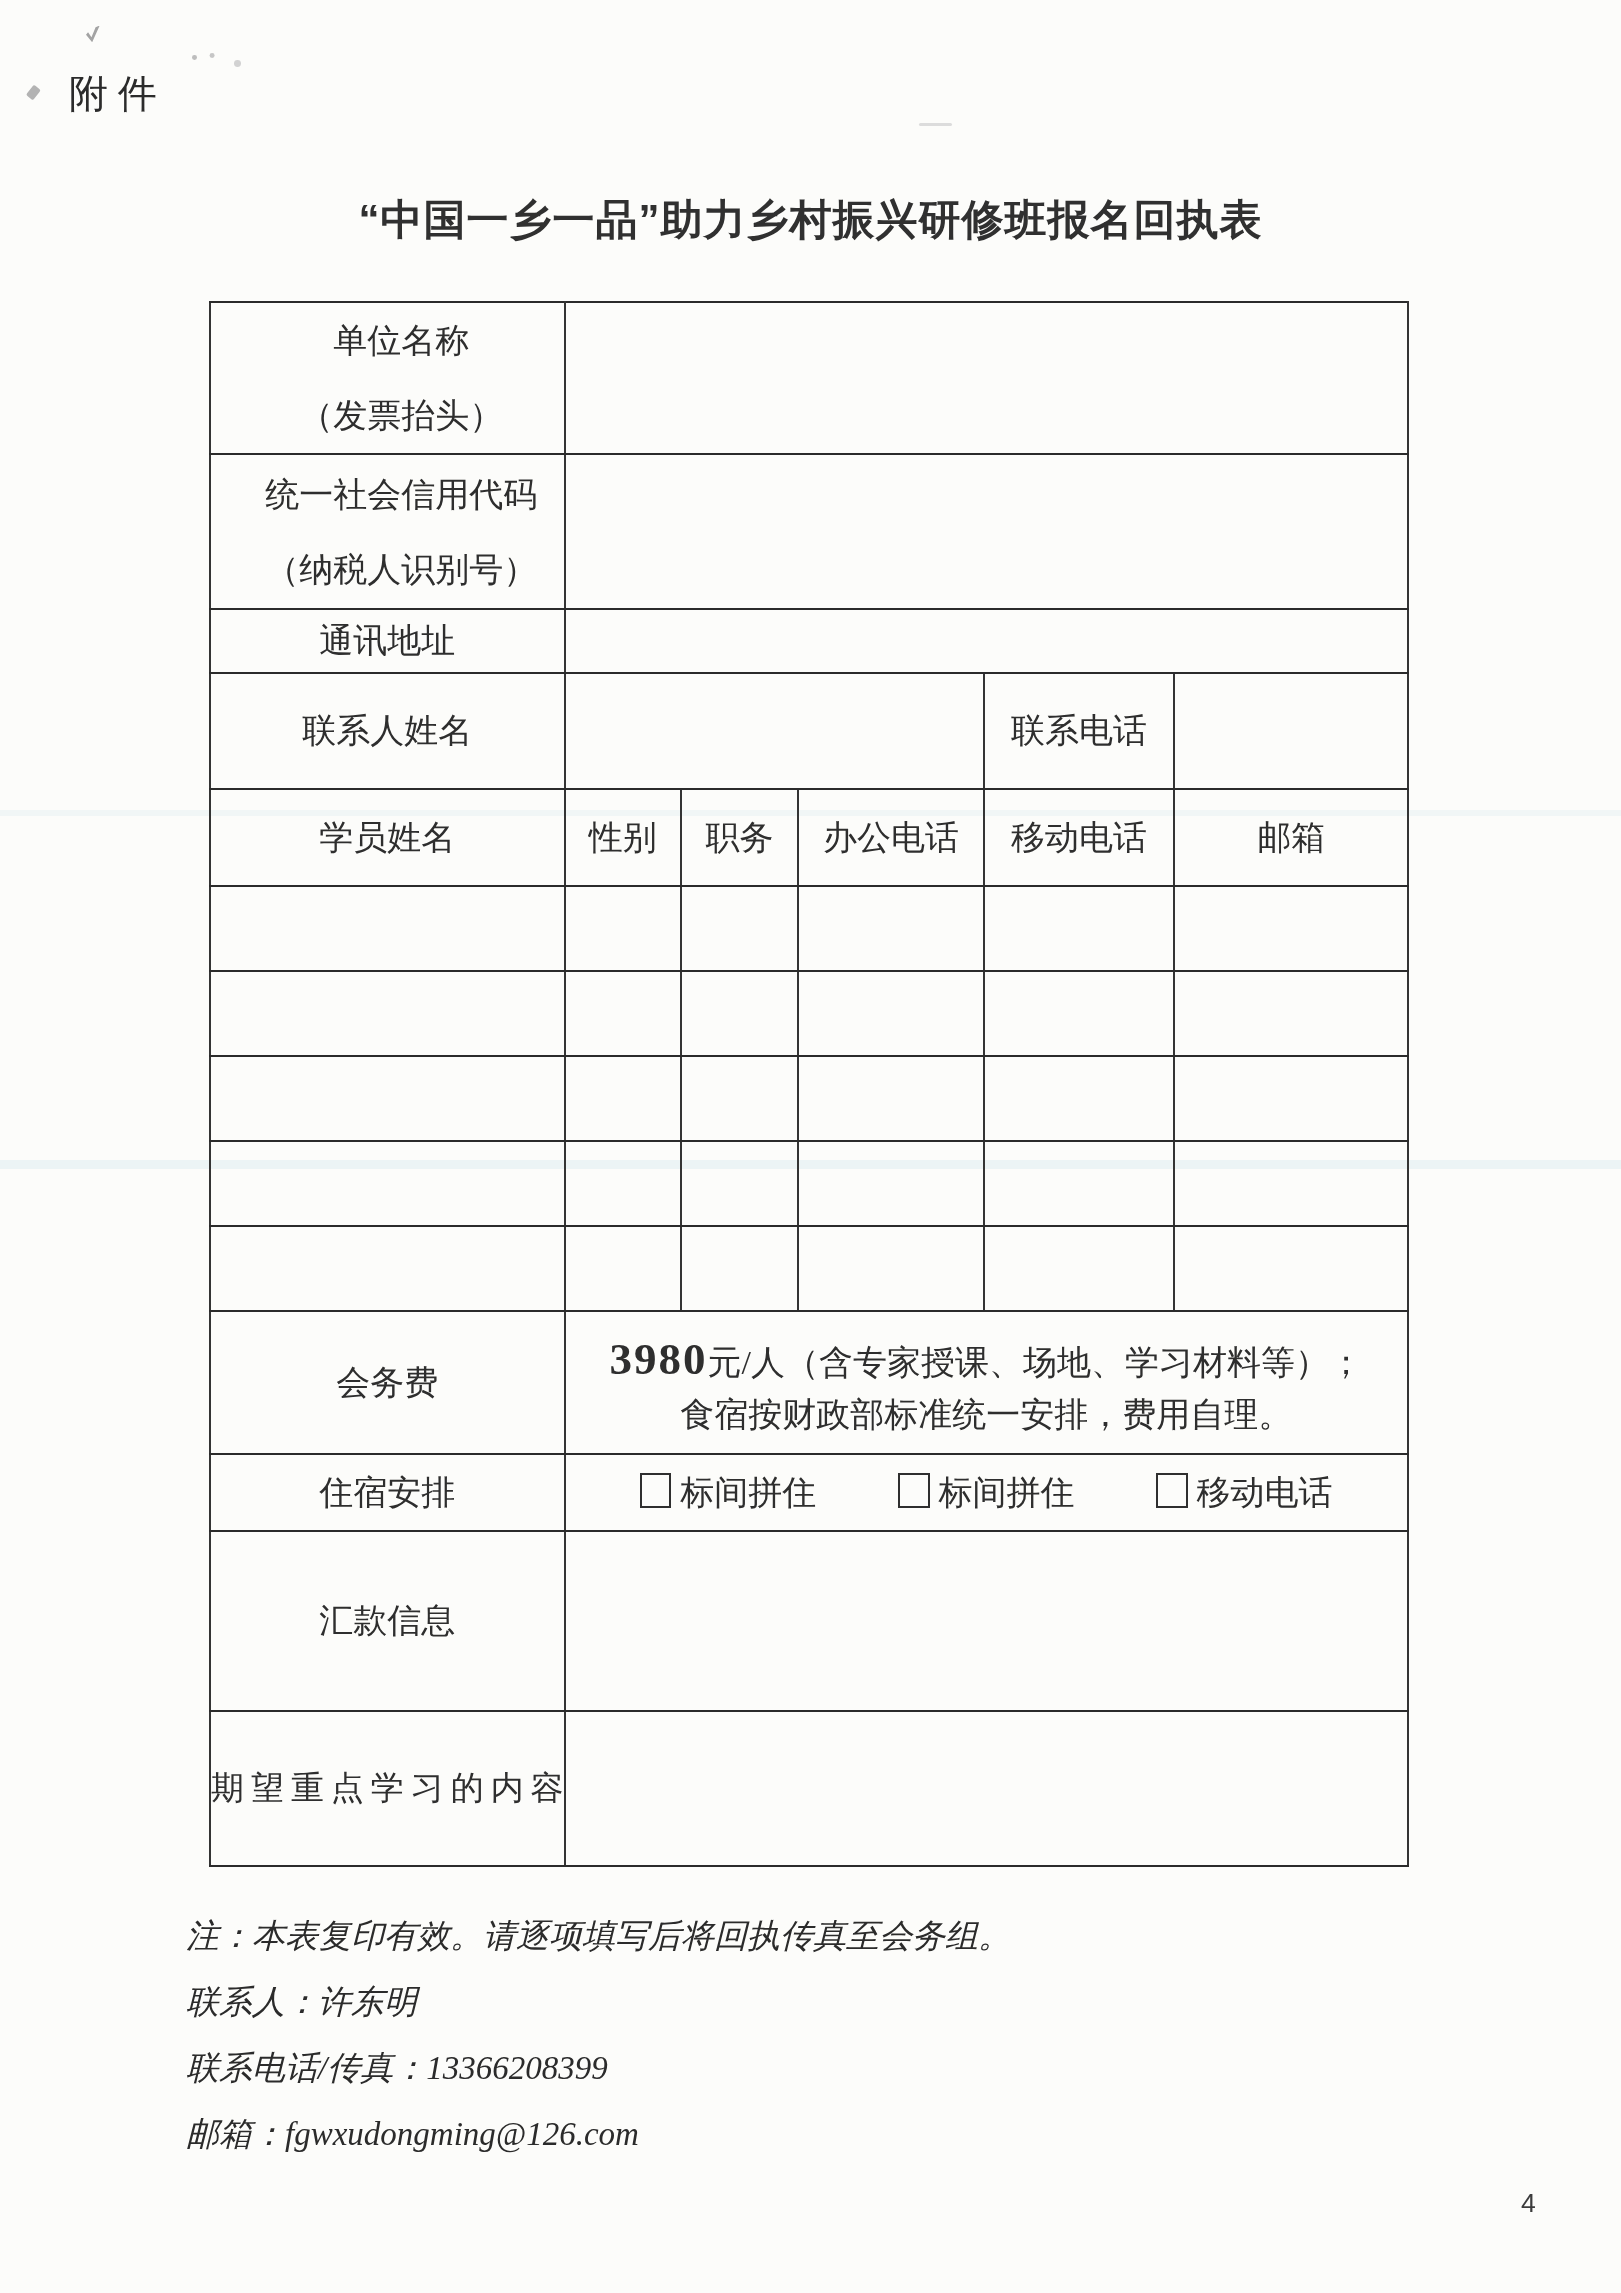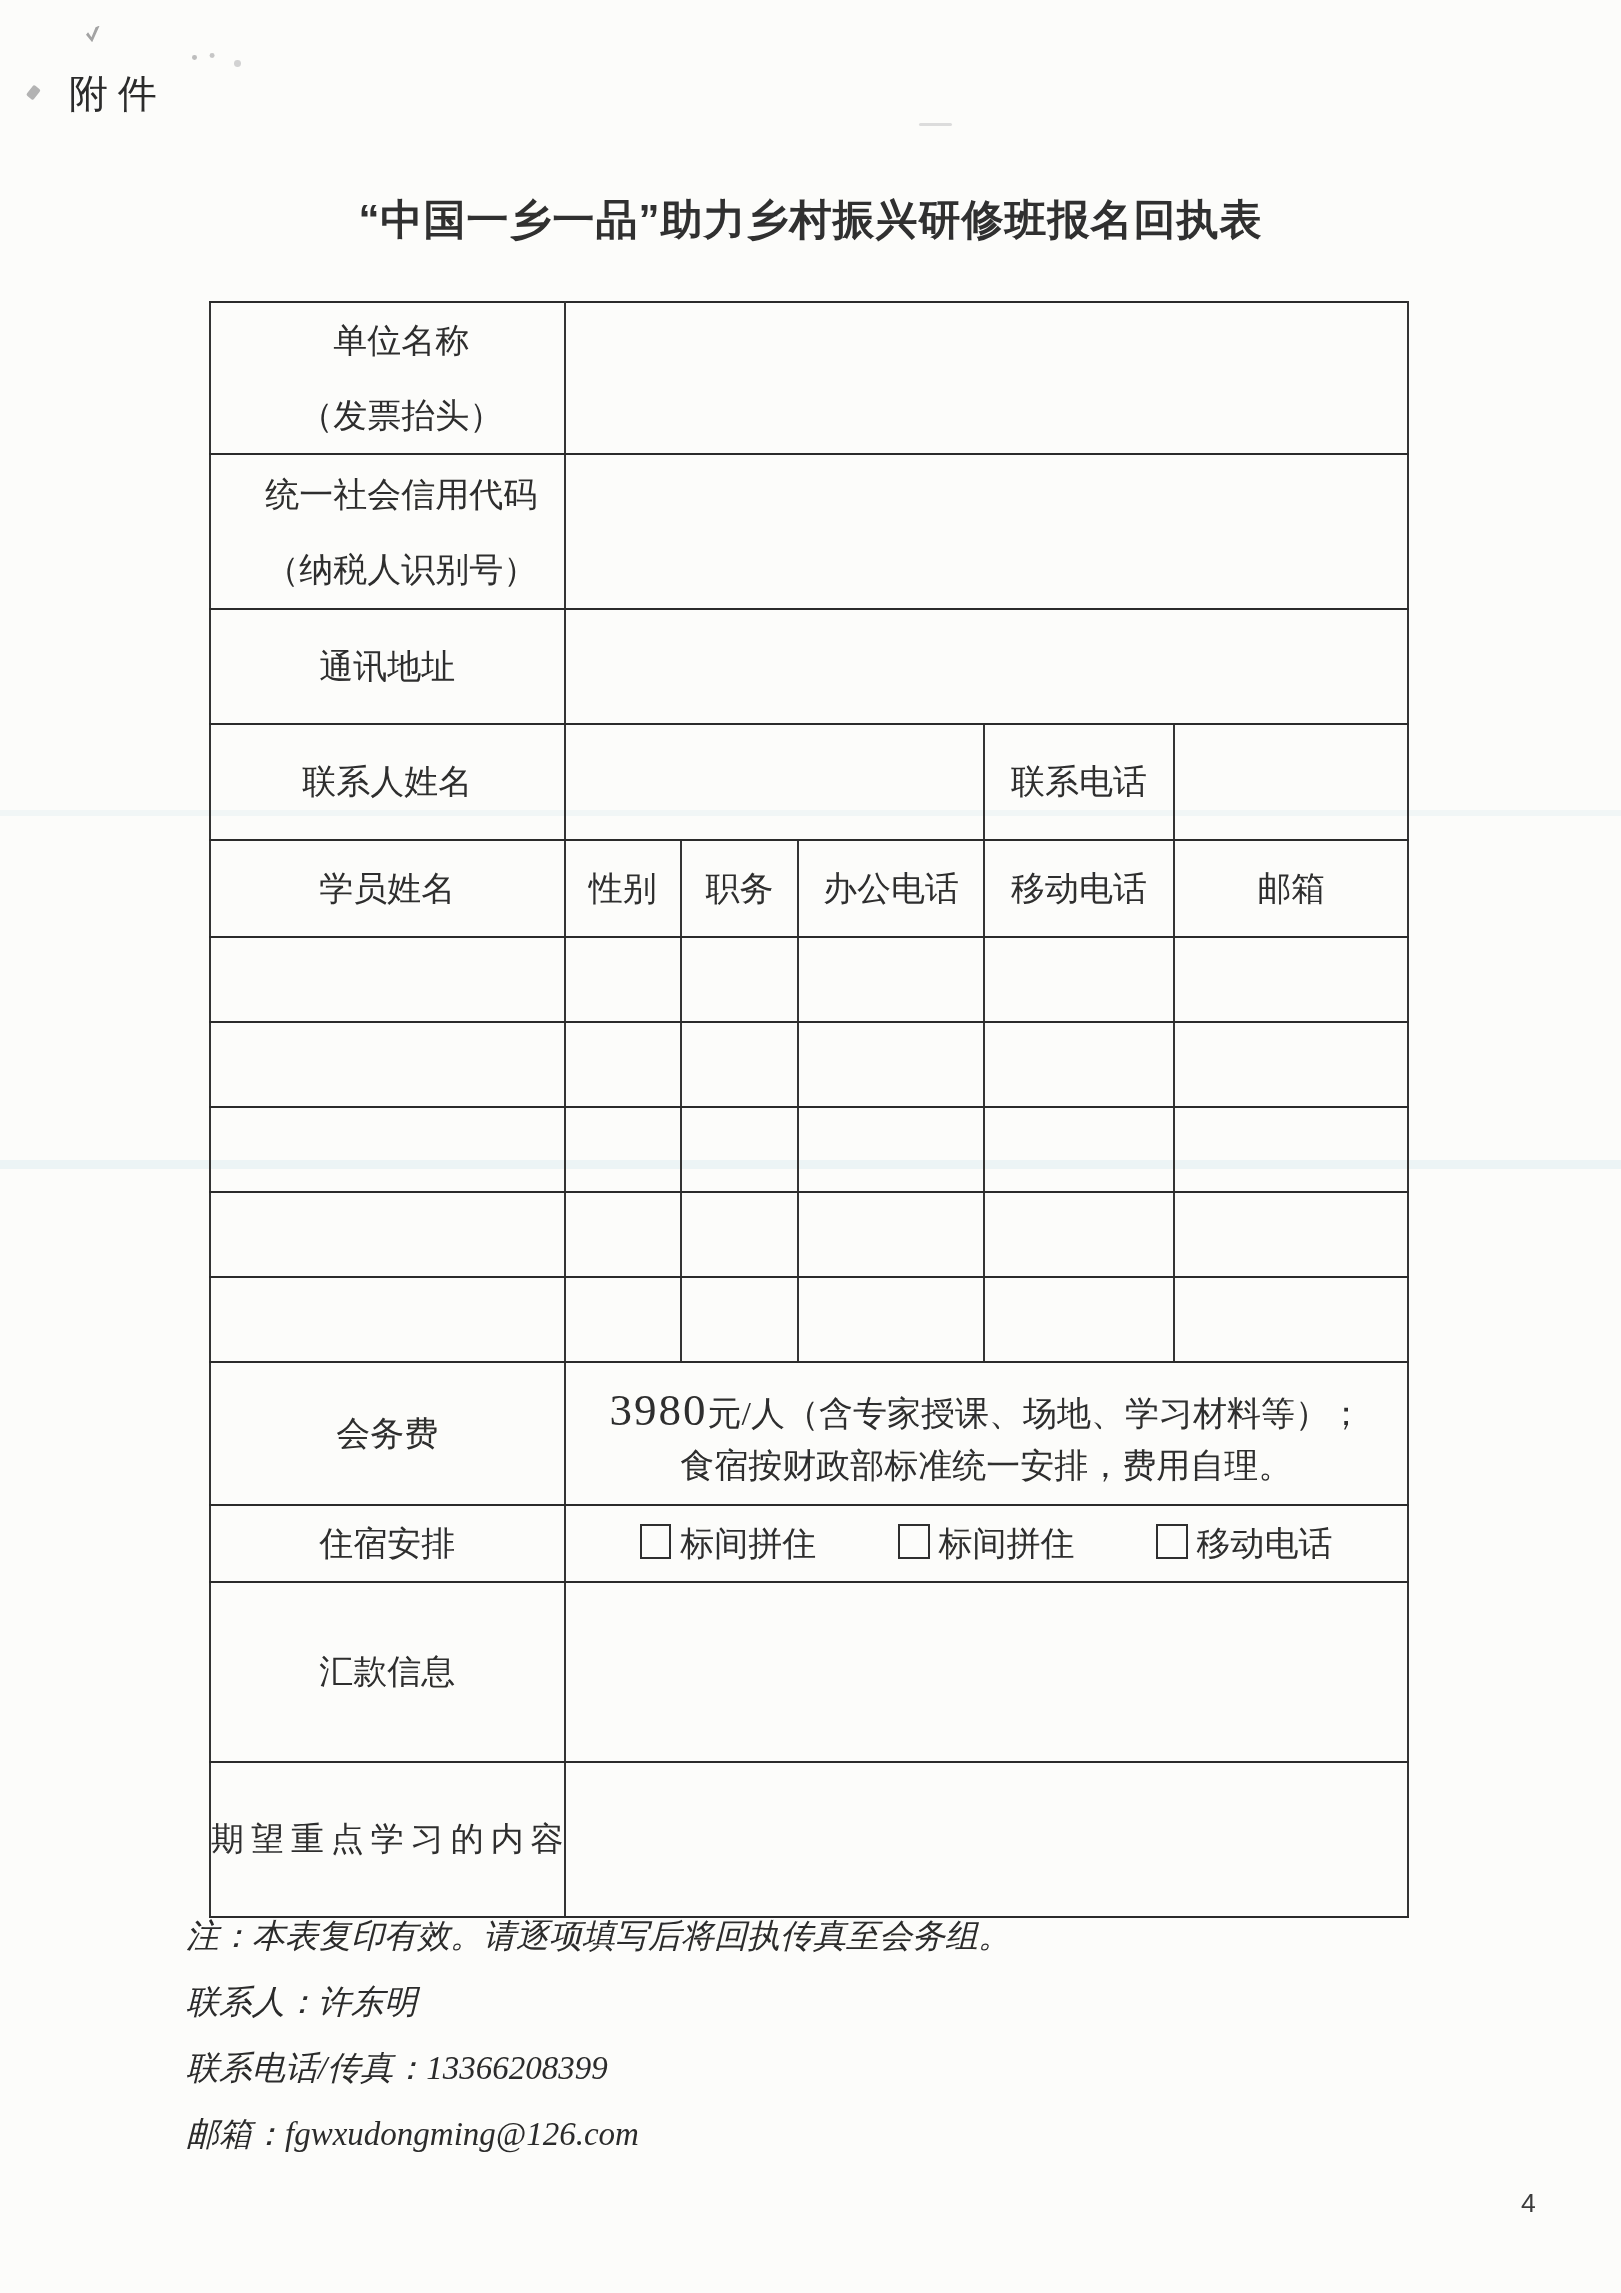--- a/index.html
+++ b/index.html
@@ -31,32 +31,32 @@
     font-size:34px;color:#2e2e2e;
   }
   table.form td{
     border-left:2px solid #343434;
     border-right:2px solid #343434;
     border-top:2.9px solid #2b2b2b;
     border-bottom:2.9px solid #2b2b2b;
     text-align:center;vertical-align:middle;
     padding:0;overflow:hidden;
   }
-  tr.r1{height:149px} tr.r2{height:155px} tr.r3{height:115px}
+  tr.r1{height:149px} tr.r2{height:155px} tr.r3{height:64px}
   tr.r4{height:116px} tr.r5{height:97px} tr.re{height:85px}
   tr.rfee{height:143px} tr.rlodge{height:77px}
   tr.rremit{height:180px} tr.rexp{height:155px}
   .two-line div{line-height:75px;padding-left:28px;}
   td.exp-label{
     text-align:justify;text-align-last:justify;
     padding:0 4.9px;font-size:33px;
   }
   
   .fee-line1{line-height:1.35;margin-bottom:5.9px;}
-  .fee-num{font-size:45px;letter-spacing:2px;}
+  .fee-num{font-size:45px;letter-spacing:2px;font-weight:bold;}
   .fee-line2{line-height:1.2;}
   
   .opts{display:flex;justify-content:center;gap:82px;}
   .opt{white-space:nowrap;}
   .cb{
     display:inline-block;width:27.4px;height:31px;
     border:2.9px solid #2f2f2f;margin-right:8.8px;
     vertical-align:-4.9px;background:transparent;
   }
   

